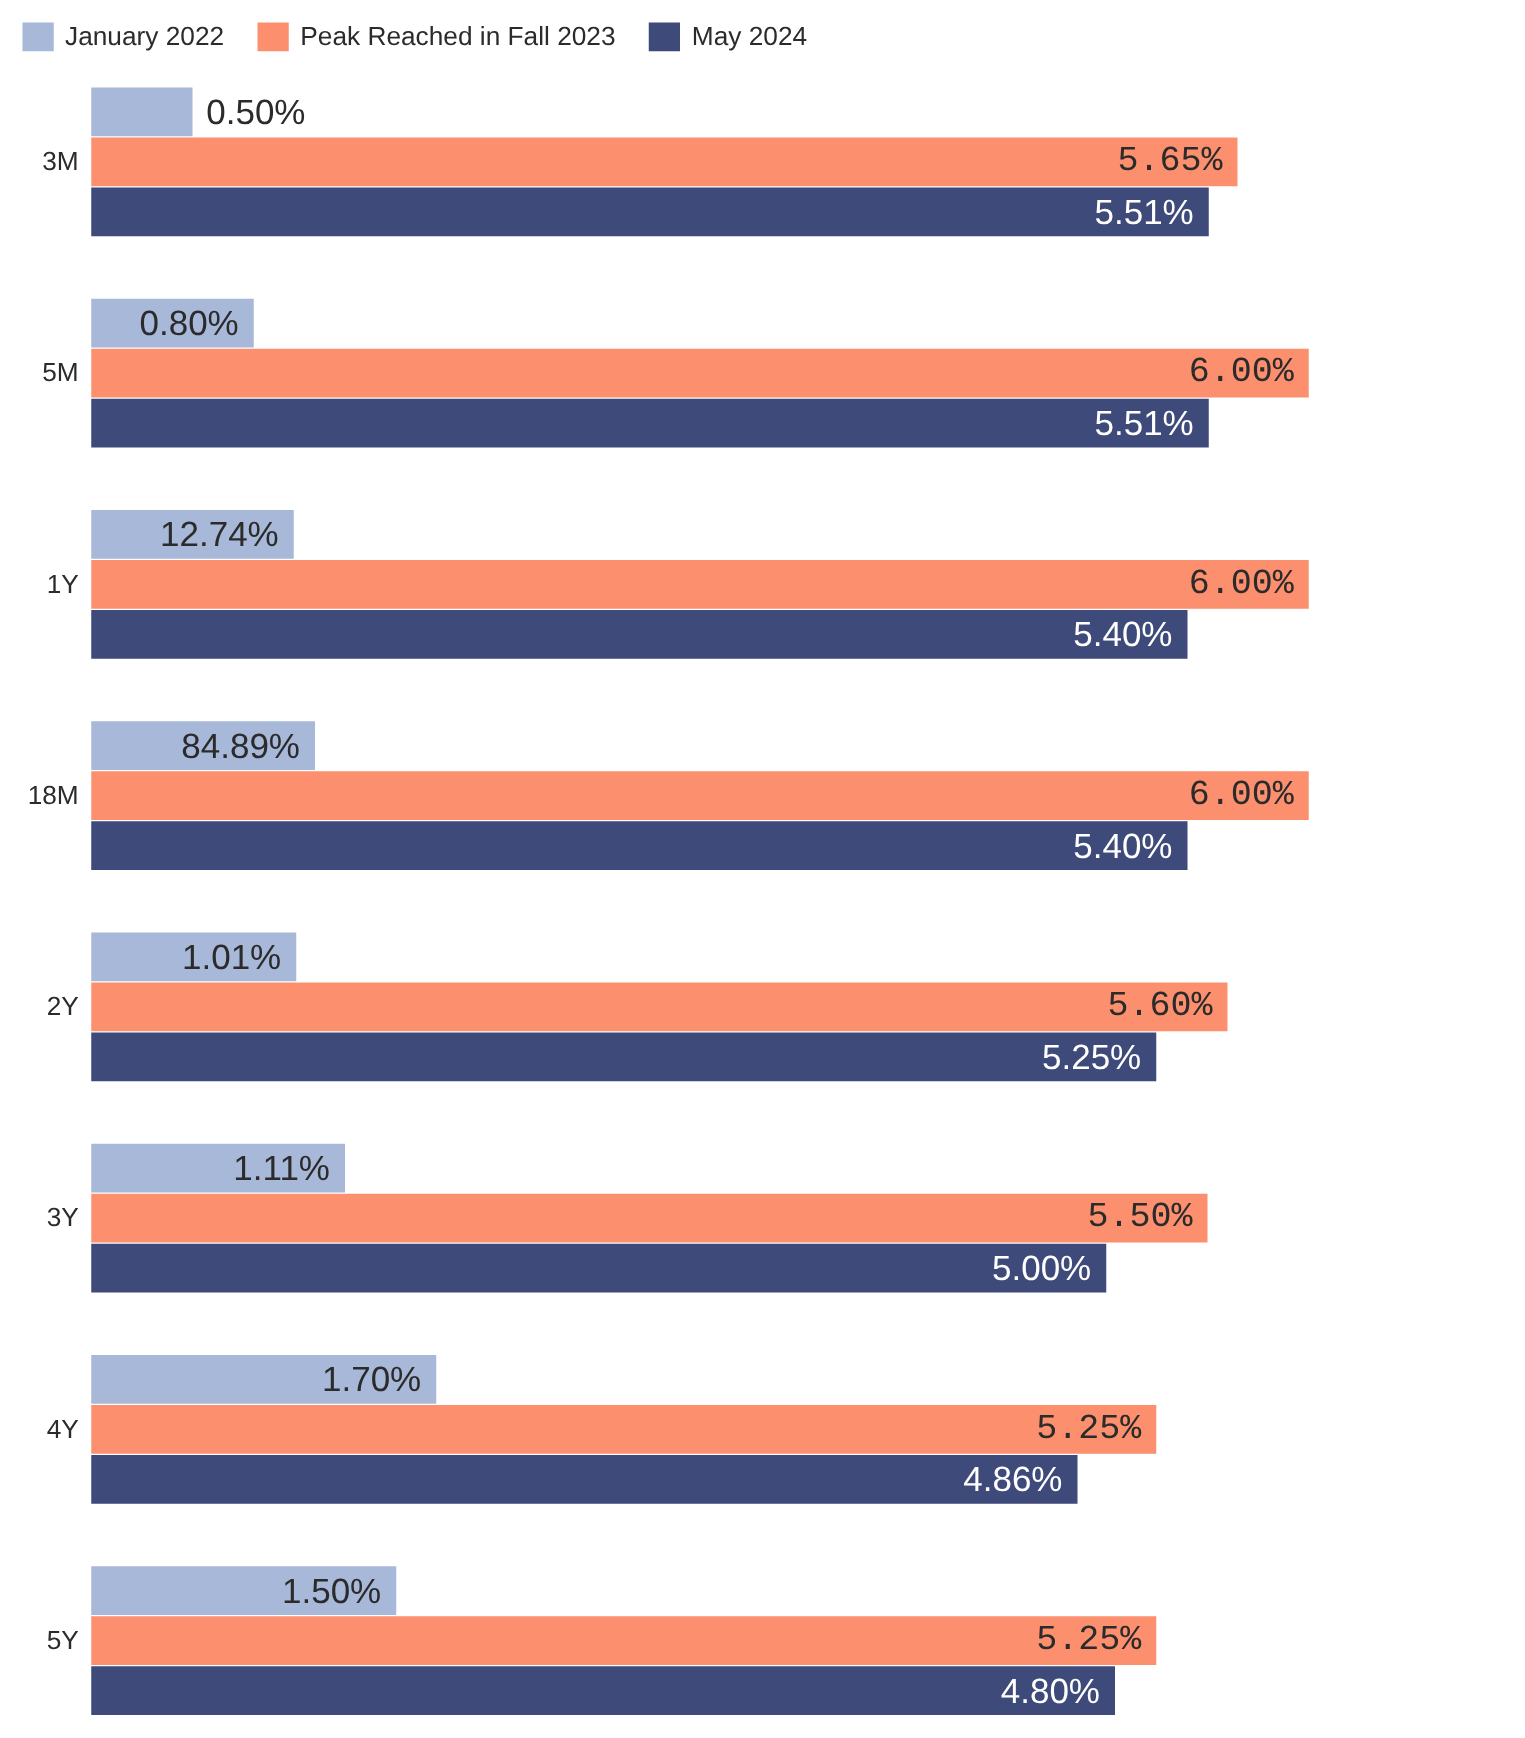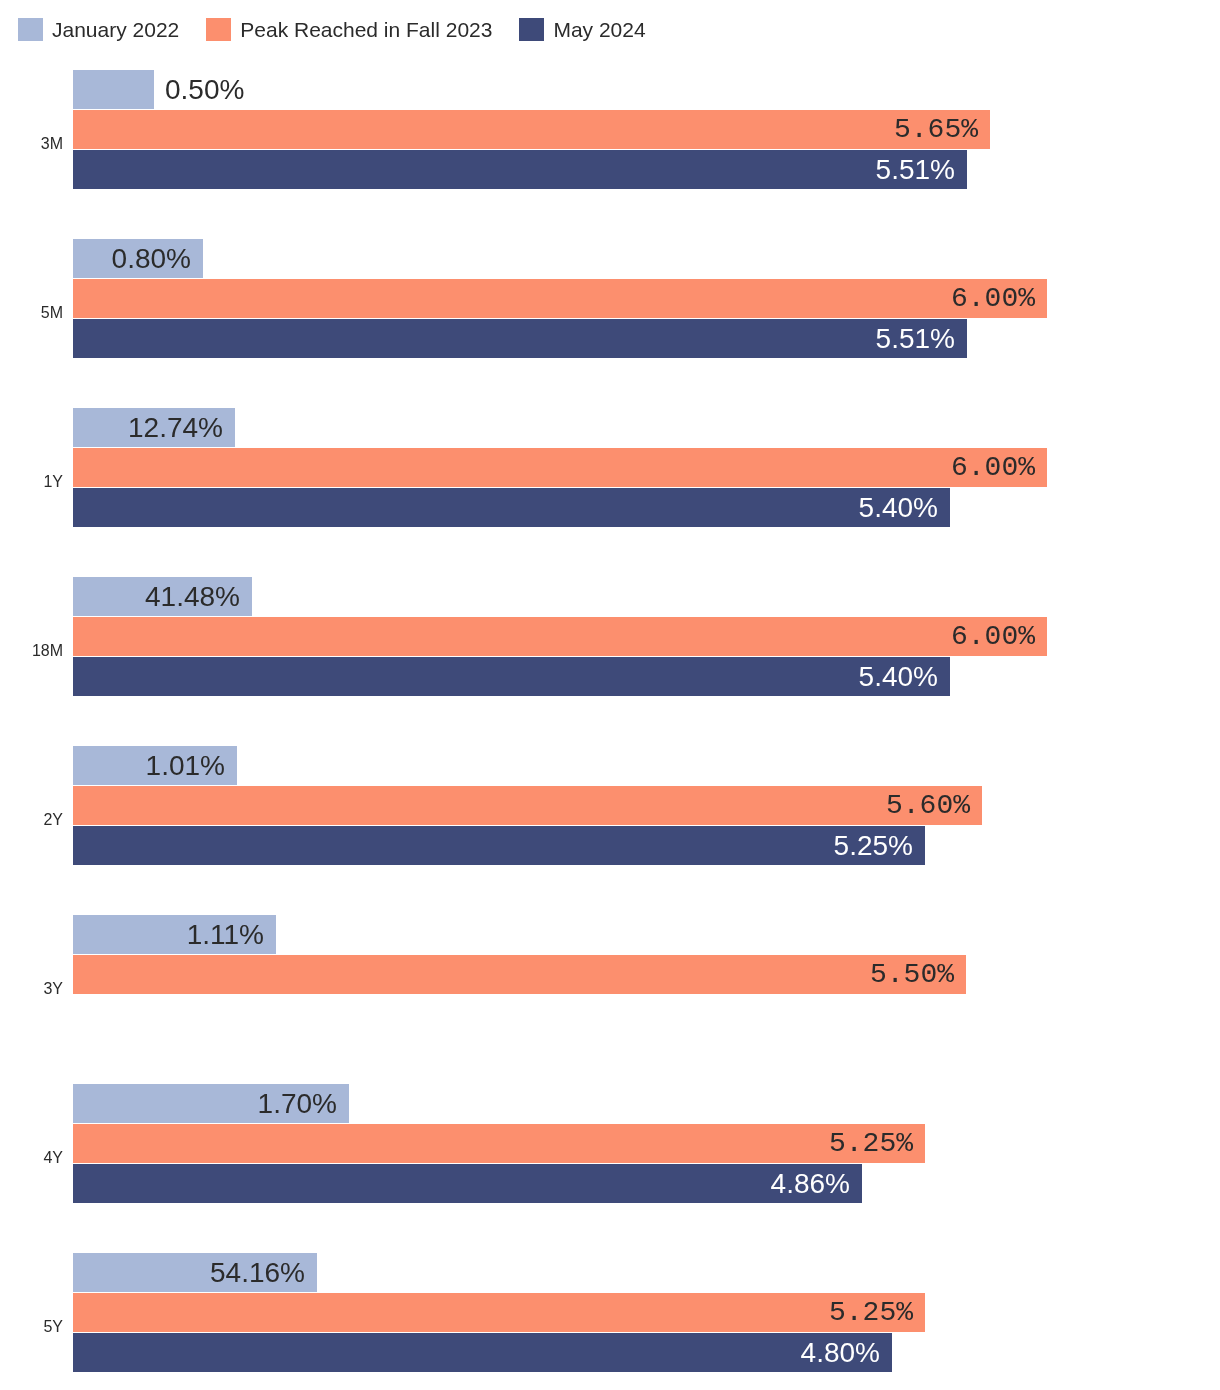--- a/index.html
+++ b/index.html
@@ -57,26 +57,26 @@
     position: absolute;
     left: 0;
     width: 1220px;
     height: 119px;
   }
 
   .cat-label {
     position: absolute;
     left: 0;
     width: 63px;
-    top: 14px;
+    top: 0;
     height: 119px;
     display: flex;
     align-items: center;
     justify-content: flex-end;
-    font-size: 16px;
+    font-size: 21px;
     color: #2b2b2b;
     white-space: nowrap;
   }
 
   .bar-row {
     position: absolute;
     left: 73px;
     height: 39px;
   }
   .bar-row.r0 { top: 0px; }
@@ -172,21 +172,21 @@
       </div>
       <div class="bar-row r2" style="width: 877px;">
         <div class="bar c2" style="width: 100%; background: rgb(62, 74, 121);"></div>
         <span class="bar-value inside light">5.40%</span>
       </div>
     </div>
     <div class="group" style="top: 525px;">
       <div class="cat-label">18M</div>
       <div class="bar-row r0" style="width: 179px;">
         <div class="bar c0" style="width: 100%; background: rgb(168, 184, 216);"></div>
-        <span class="bar-value inside dark">41.48%</span>
+        <span class="bar-value inside dark">84.89%</span>
       </div>
       <div class="bar-row r1" style="width: 974px;">
         <div class="bar c1" style="width: 100%; background: rgb(252, 143, 110);"></div>
         <span class="bar-value inside dark">6.00%</span>
       </div>
       <div class="bar-row r2" style="width: 877px;">
         <div class="bar c2" style="width: 100%; background: rgb(62, 74, 121);"></div>
         <span class="bar-value inside light">5.40%</span>
       </div>
     </div>
@@ -208,41 +208,45 @@
     <div class="group" style="top: 863px;">
       <div class="cat-label">3Y</div>
       <div class="bar-row r0" style="width: 180px; padding-left: 23px;">
         <div class="bar c0" style="width: 100%; background: rgb(168, 184, 216);"></div>
         <span class="bar-value inside dark">1.11%</span>
       </div>
       <div class="bar-row r1" style="width: 893px;">
         <div class="bar c1" style="width: 100%; background: rgb(252, 143, 110);"></div>
         <span class="bar-value inside dark">5.50%</span>
       </div>
+      <div class="bar-row r2" style="width: 812px;">
+        <div class="bar c2" style="width: 100%; background: rgb(62, 74, 121);"></div>
+        <span class="bar-value inside light">5.00%</span>
+      </div>
     </div>
     <div class="group" style="top: 1032px;">
       <div class="cat-label">4Y</div>
       <div class="bar-row r0" style="width: 276px;">
         <div class="bar c0" style="width: 100%; background: rgb(168, 184, 216);"></div>
         <span class="bar-value inside dark">1.70%</span>
       </div>
       <div class="bar-row r1" style="width: 852px;">
         <div class="bar c1" style="width: 100%; background: rgb(252, 143, 110);"></div>
         <span class="bar-value inside dark">5.25%</span>
       </div>
       <div class="bar-row r2" style="width: 789px;">
         <div class="bar c2" style="width: 100%; background: rgb(62, 74, 121);"></div>
         <span class="bar-value inside light">4.86%</span>
       </div>
     </div>
     <div class="group" style="top: 1201px;">
       <div class="cat-label">5Y</div>
       <div class="bar-row r0" style="width: 244px;">
         <div class="bar c0" style="width: 100%; background: rgb(168, 184, 216);"></div>
-        <span class="bar-value inside dark">54.16%</span>
+        <span class="bar-value inside dark">1.50%</span>
       </div>
       <div class="bar-row r1" style="width: 852px;">
         <div class="bar c1" style="width: 100%; background: rgb(252, 143, 110);"></div>
         <span class="bar-value inside dark">5.25%</span>
       </div>
       <div class="bar-row r2" style="width: 779px; padding-left: 40px;">
         <div class="bar c2" style="width: 100%; background: rgb(62, 74, 121);"></div>
         <span class="bar-value inside light">4.80%</span>
       </div>
     </div>

